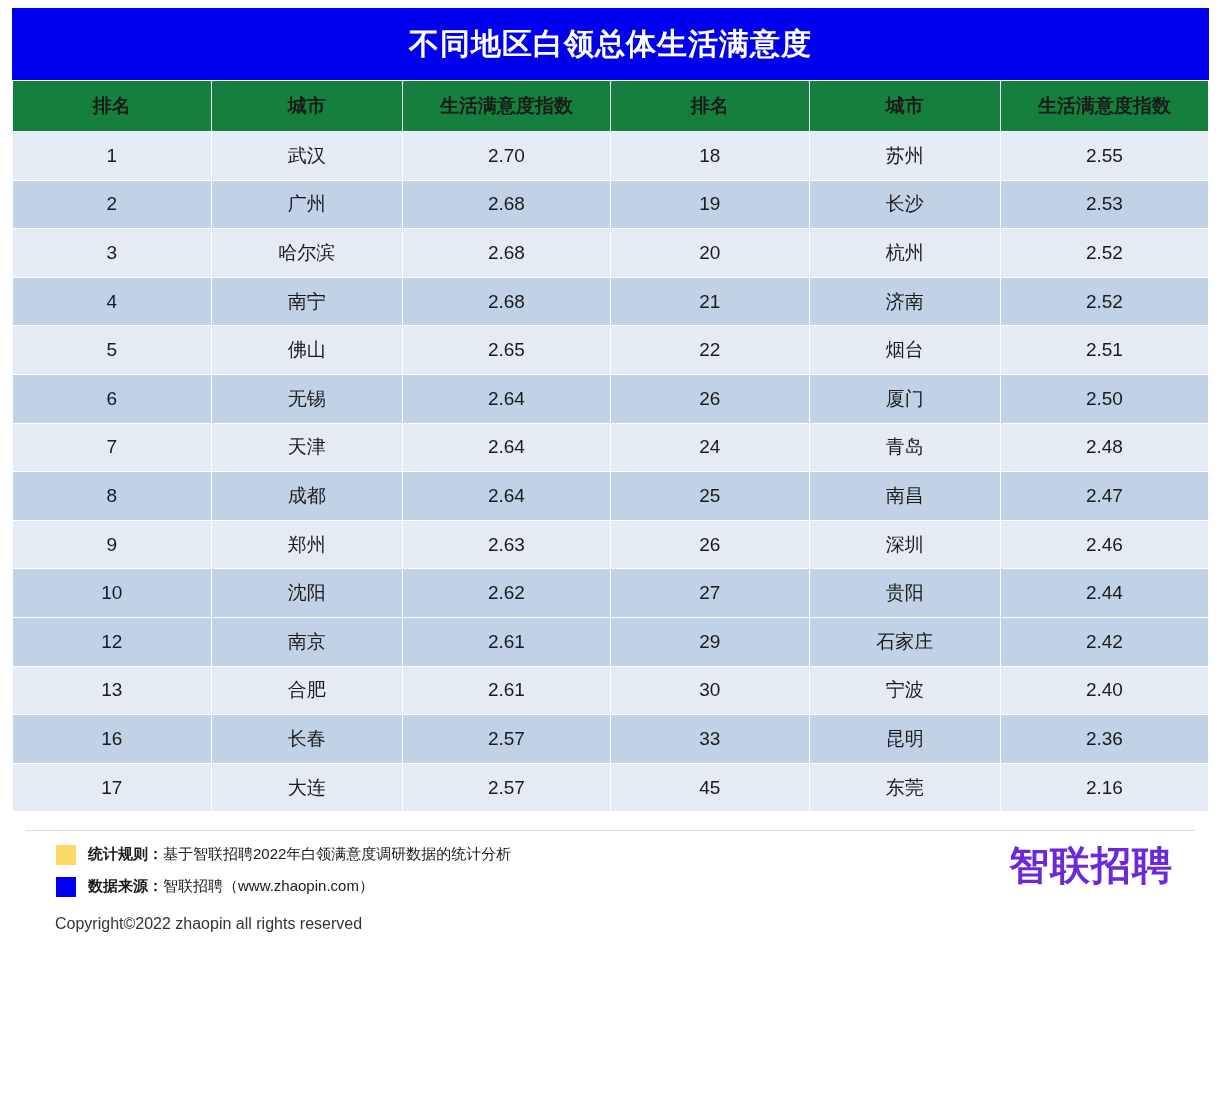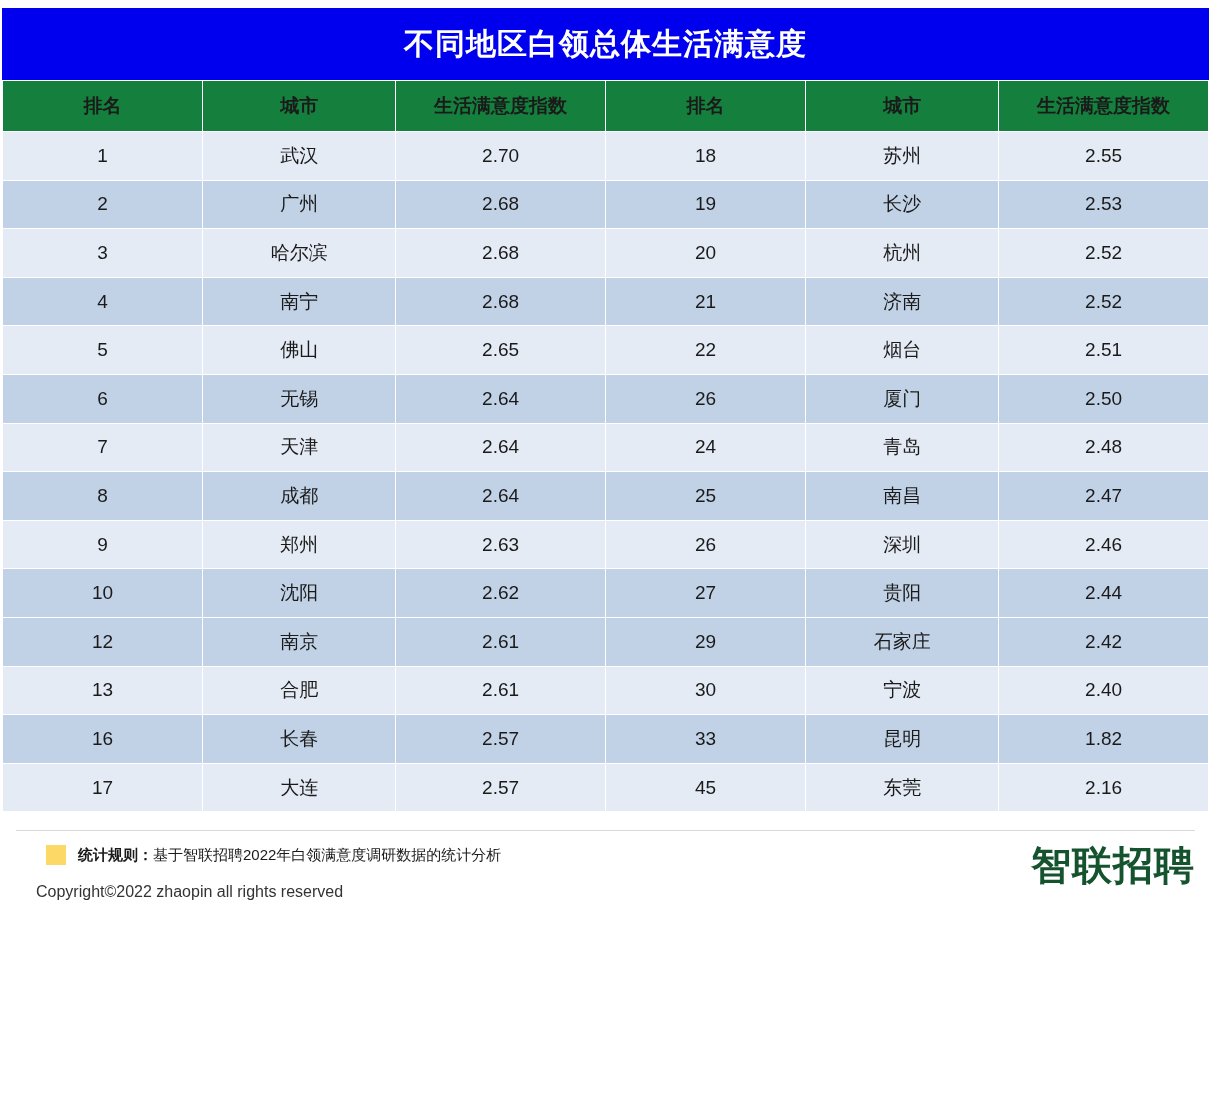--- a/index.html
+++ b/index.html
@@ -10,21 +10,21 @@
   body {
     font-family: "Liberation Sans", "DejaVu Sans", sans-serif;
     -webkit-font-smoothing: antialiased;
   }
   .page {
     width: 1219px;
     height: 1120px;
     position: relative;
     background: #ffffff;
     box-sizing: border-box;
-    padding: 8px 10px 0 2px;
+    padding: 8px 10px 0 12px;
   }
   .title-bar {
     background: #0000ee;
     color: #ffffff;
     height: 72px;
     display: flex;
     align-items: center;
     justify-content: center;
     font-size: 30px;
     font-weight: bold;
@@ -62,51 +62,51 @@
   col.c-idx  { width: 17.4%; }
   .footer {
     margin-top: 0;
     position: relative;
     padding: 18px 14px 0 14px;
     height: 170px;
     box-sizing: border-box;
   }
   .foot-line {
     display: flex;
-    align-items: center;
+    align-items: flex-start;
     margin-bottom: 12px;
   }
   .swatch {
     width: 20px;
     height: 20px;
     margin-right: 12px;
     margin-left: 30px;
     flex: 0 0 auto;
   }
   .swatch.yellow { background: #fcd966; }
   .swatch.blue   { background: #0000ee; }
   .foot-text {
     font-size: 15px;
     color: #1a1a1a;
   }
   .foot-text b {
     font-weight: bold;
   }
   .brand {
     position: absolute;
-    right: 14px;
+    right: 36px;
     top: 26px;
     font-size: 40px;
     font-weight: bold;
-    color: #14532d;
+    color: #6d28d9;
     letter-spacing: 1px;
   }
   .copyright {
     margin-top: 18px;
-    margin-left: 20px;
+    margin-left: 29px;
     font-size: 16px;
     color: #333333;
   }
   .hr {
     height: 1px;
     background: #d9d9d9;
     margin: 0 0 14px 0;
   }
 </style>
 </head>
@@ -233,21 +233,21 @@
           <td>30</td>
           <td>宁波</td>
           <td>2.40</td>
         </tr>
         <tr class="row-even">
           <td>16</td>
           <td>长春</td>
           <td>2.57</td>
           <td>33</td>
           <td>昆明</td>
-          <td>1.82</td>
+          <td>2.36</td>
         </tr>
         <tr class="row-odd">
           <td>17</td>
           <td>大连</td>
           <td>2.57</td>
           <td>45</td>
           <td>东莞</td>
           <td>2.16</td>
         </tr>
       </tbody>
@@ -256,19 +256,25 @@
   <div class="footer">
     <div class="hr"></div>
 
     <div class="foot-line">
       <span class="swatch yellow"></span>
       <span class="foot-text">
         <b>统计规则：</b><span>基于智联招聘2022年白领满意度调研数据的统计分析</span>
       </span>
     </div>
 
+    <div class="foot-line">
+      <span class="swatch blue"></span>
+      <span class="foot-text">
+        <b>数据来源：</b><span>智联招聘（www.zhaopin.com）</span>
+      </span>
+    </div>
 
     <div class="brand">智联招聘</div>
 
     <div class="copyright">Copyright©2022 zhaopin all rights reserved</div>
   </div>
 
 </div>
 
 </body></html>

